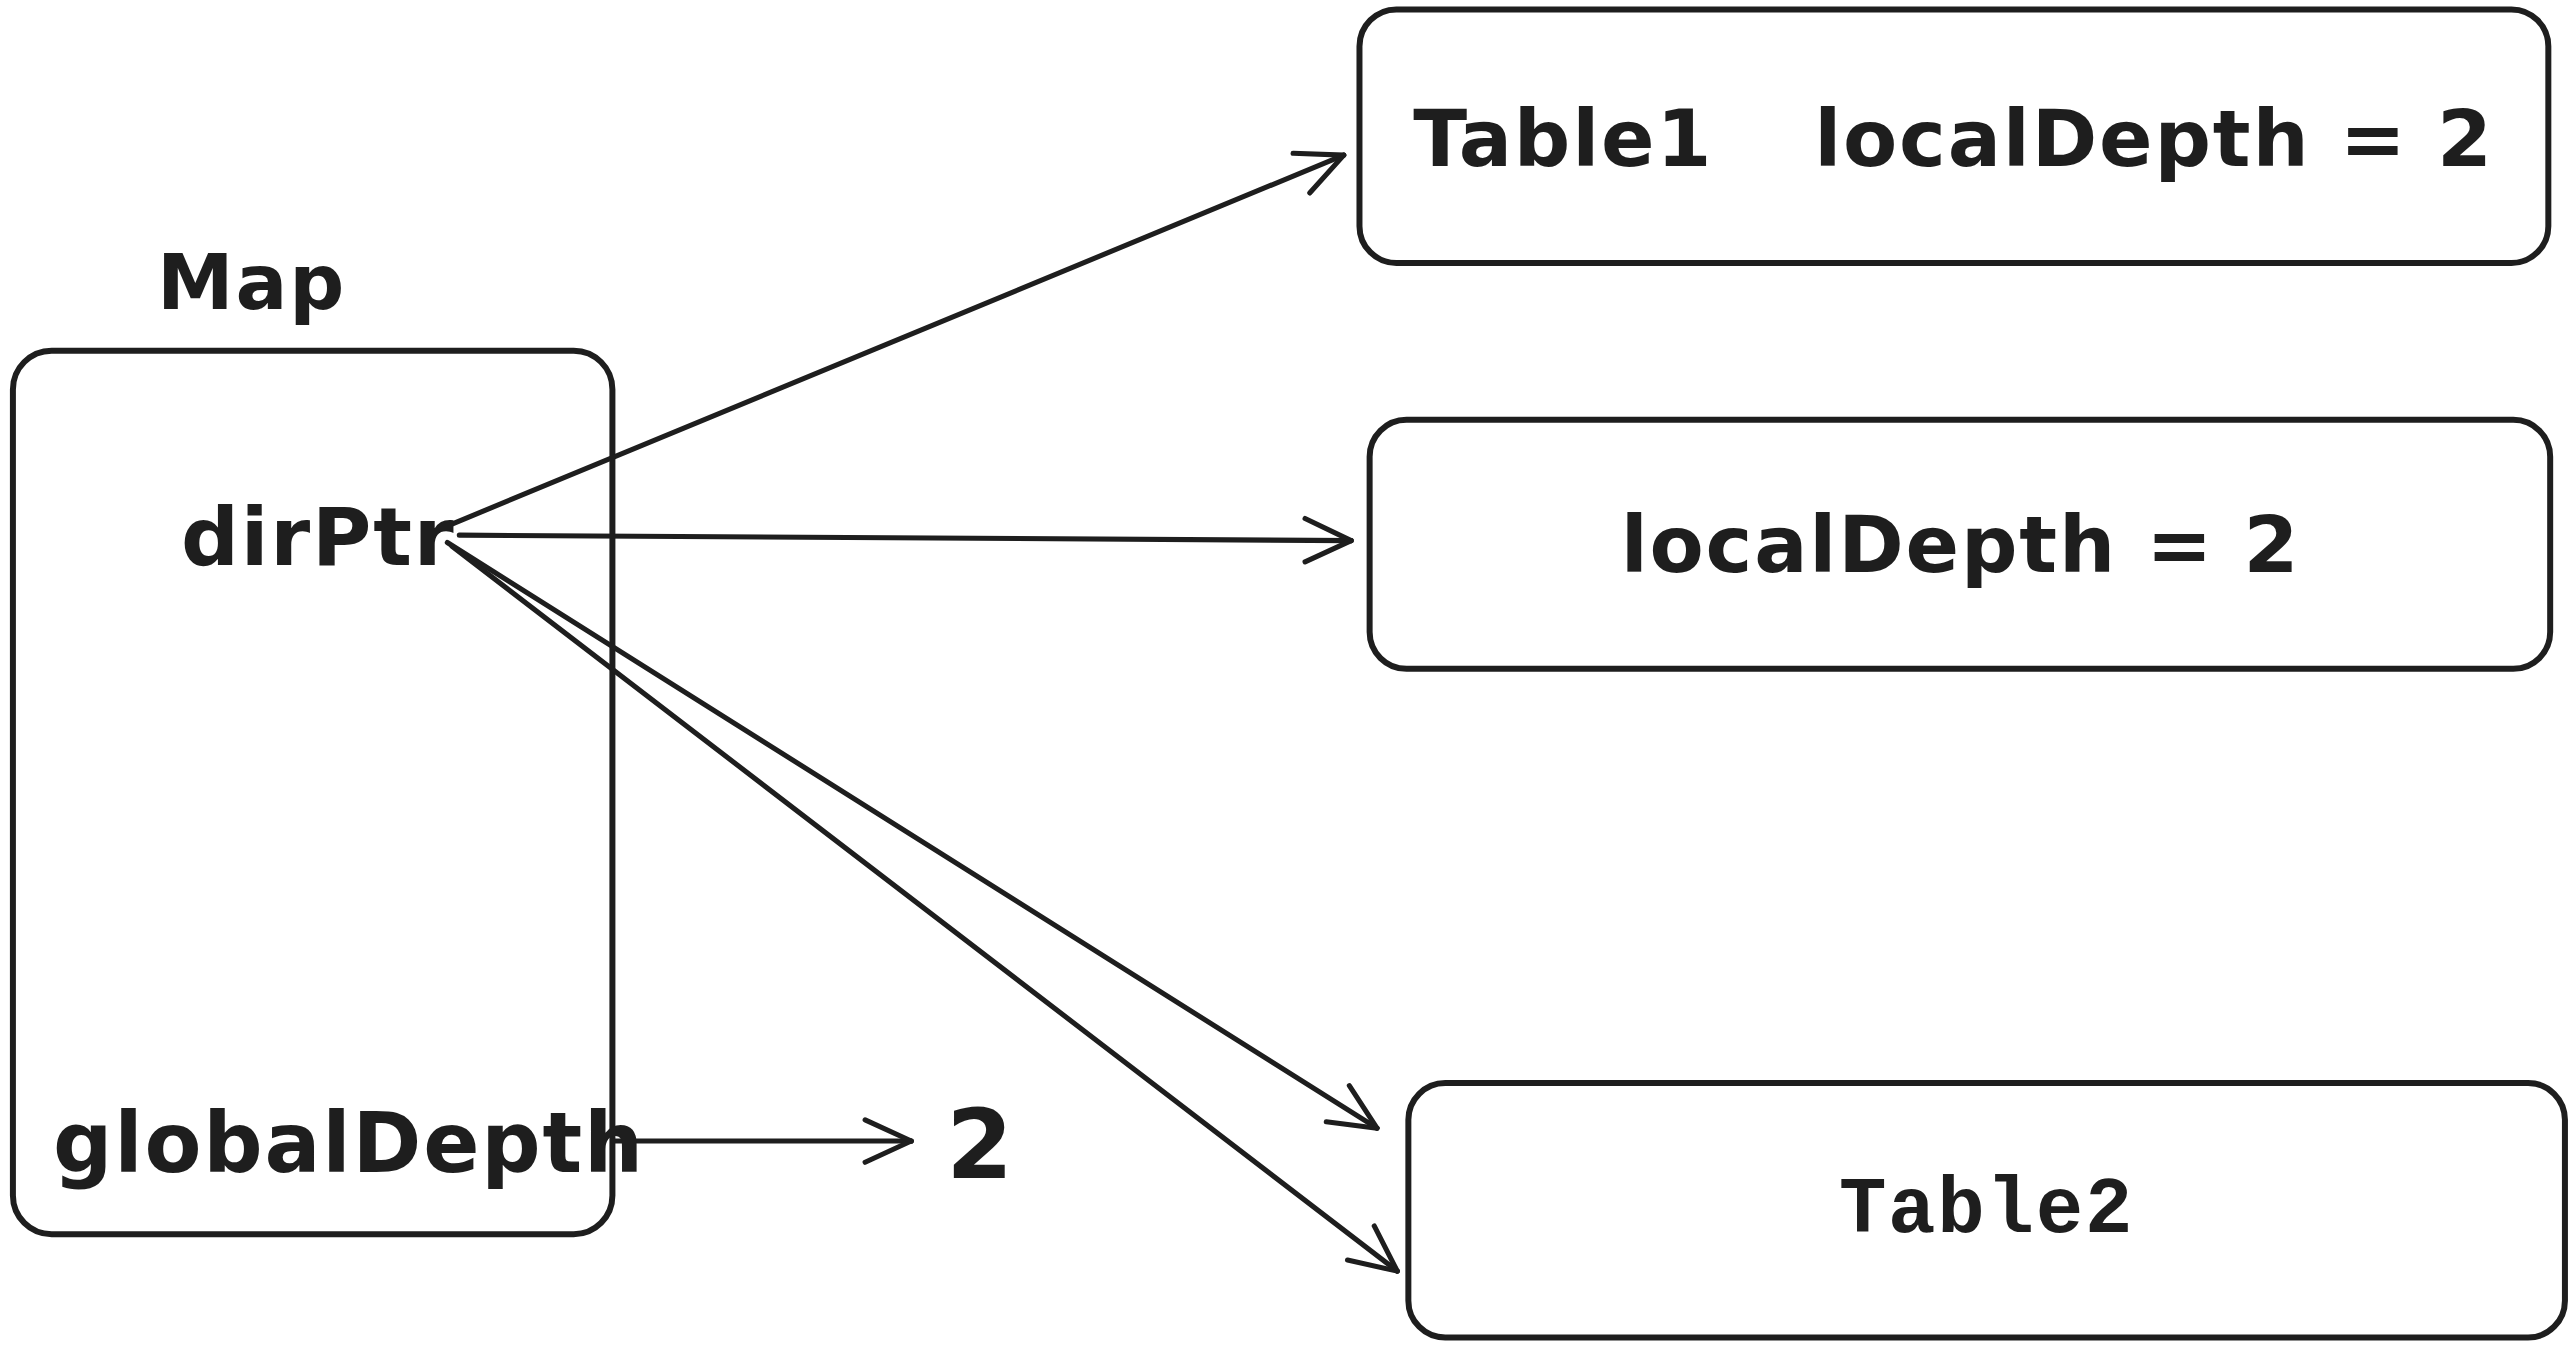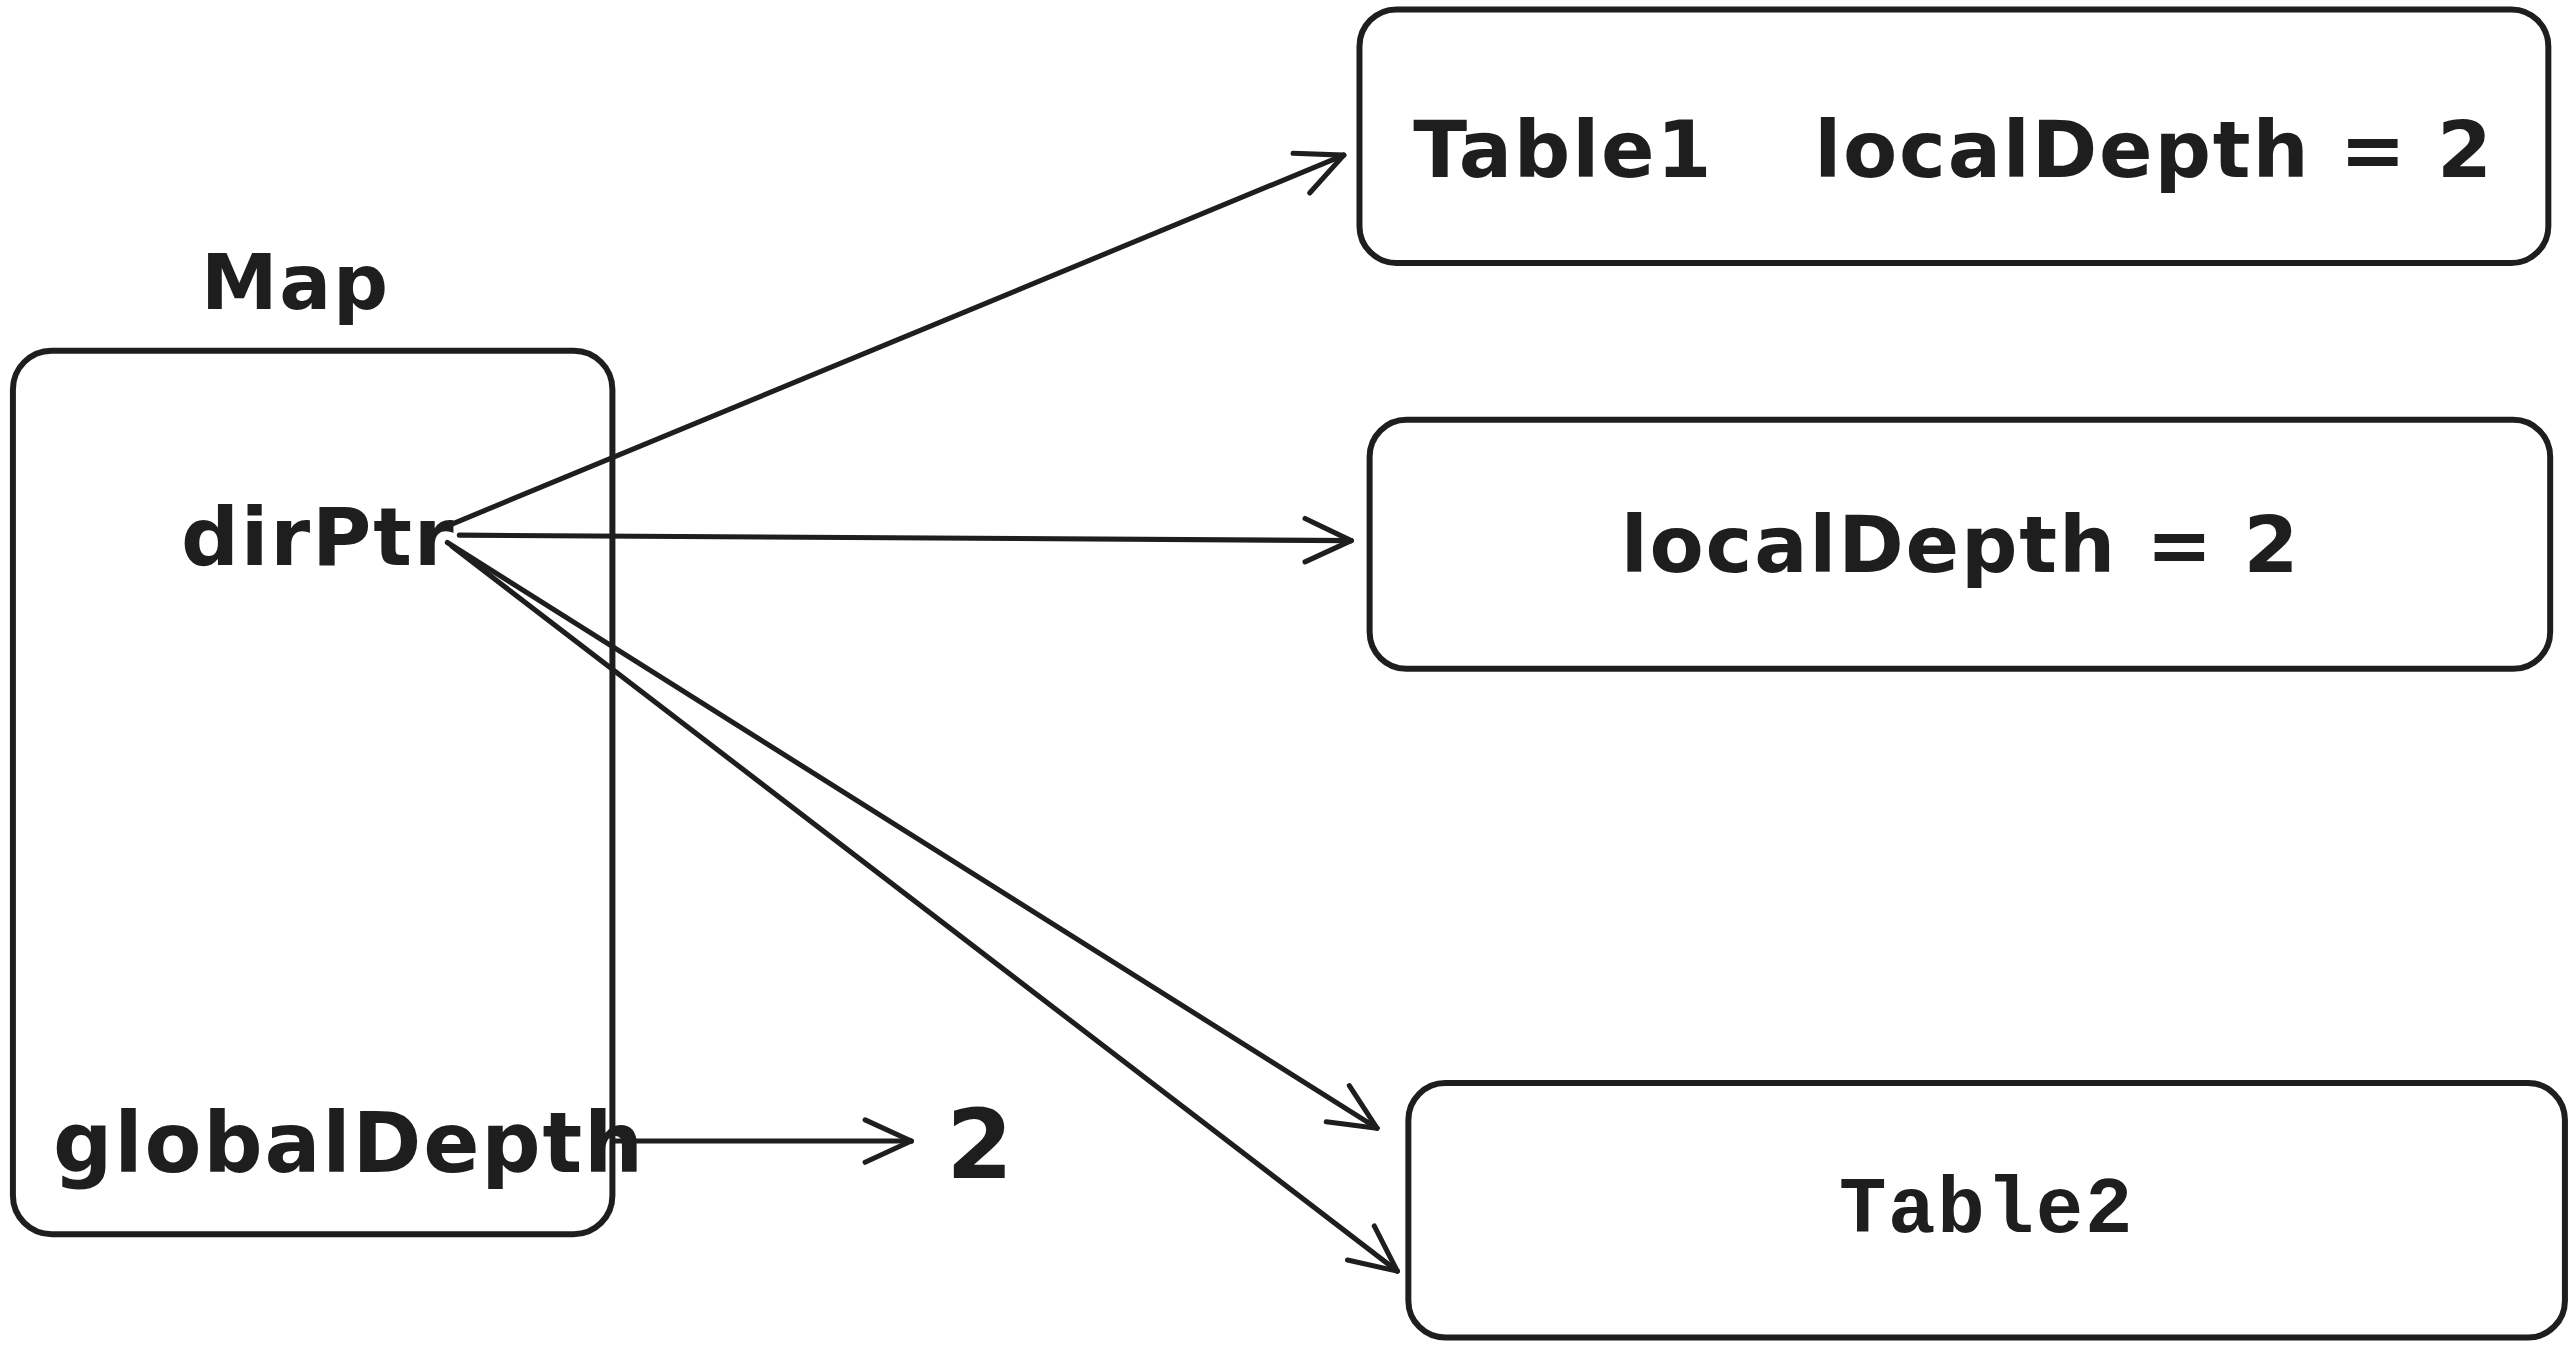--- a/index.html
+++ b/index.html
@@ -40,21 +40,20 @@
   .label {
     position: absolute;
     font-weight: 600;
     letter-spacing: 1.8px;
     white-space: nowrap;
     color: var(--stroke);
   }
   .map-title {
     left: 157px; top: 238px; width: 277px;
     font-size: 77px; line-height: 89px;
-    text-align: center;
   }
   .dirptr-label {
     left: 181px; top: 491px;
     font-size: 81px; line-height: 93px;
   }
   .globaldepth-label {
     left: 53px; top: 1096px;
     font-size: 83px; line-height: 96px;
   }
   .globaldepth-value {
@@ -67,21 +66,21 @@
     display: flex;
     align-items: center;
     justify-content: center;
     gap: 101px;
     font-size: 79px;
     font-weight: 600;
     letter-spacing: 1.8px;
     white-space: nowrap;
     color: var(--stroke);
   }
-  .table-label.t1 { left: 1359px; top: 23px;   width: 1189px; height: 254px; }
+  .table-label.t1 { left: 1359px; top: 12px;   width: 1189px; height: 254px; }
   .table-label.t3 { left: 1370px; top: 420px;  width: 1181px; height: 249px; }
   .table-label.t2 { left: 1408px; top: 1083px; width: 1157px; height: 255px; font-family: Liberation Mono, monospace; }
 </style>
 </head>
 <body>
 
 <div class="canvas">
 
   <svg class="shapes" viewBox="0 0 2793 1459" xmlns="http://www.w3.org/2000/svg">
 

